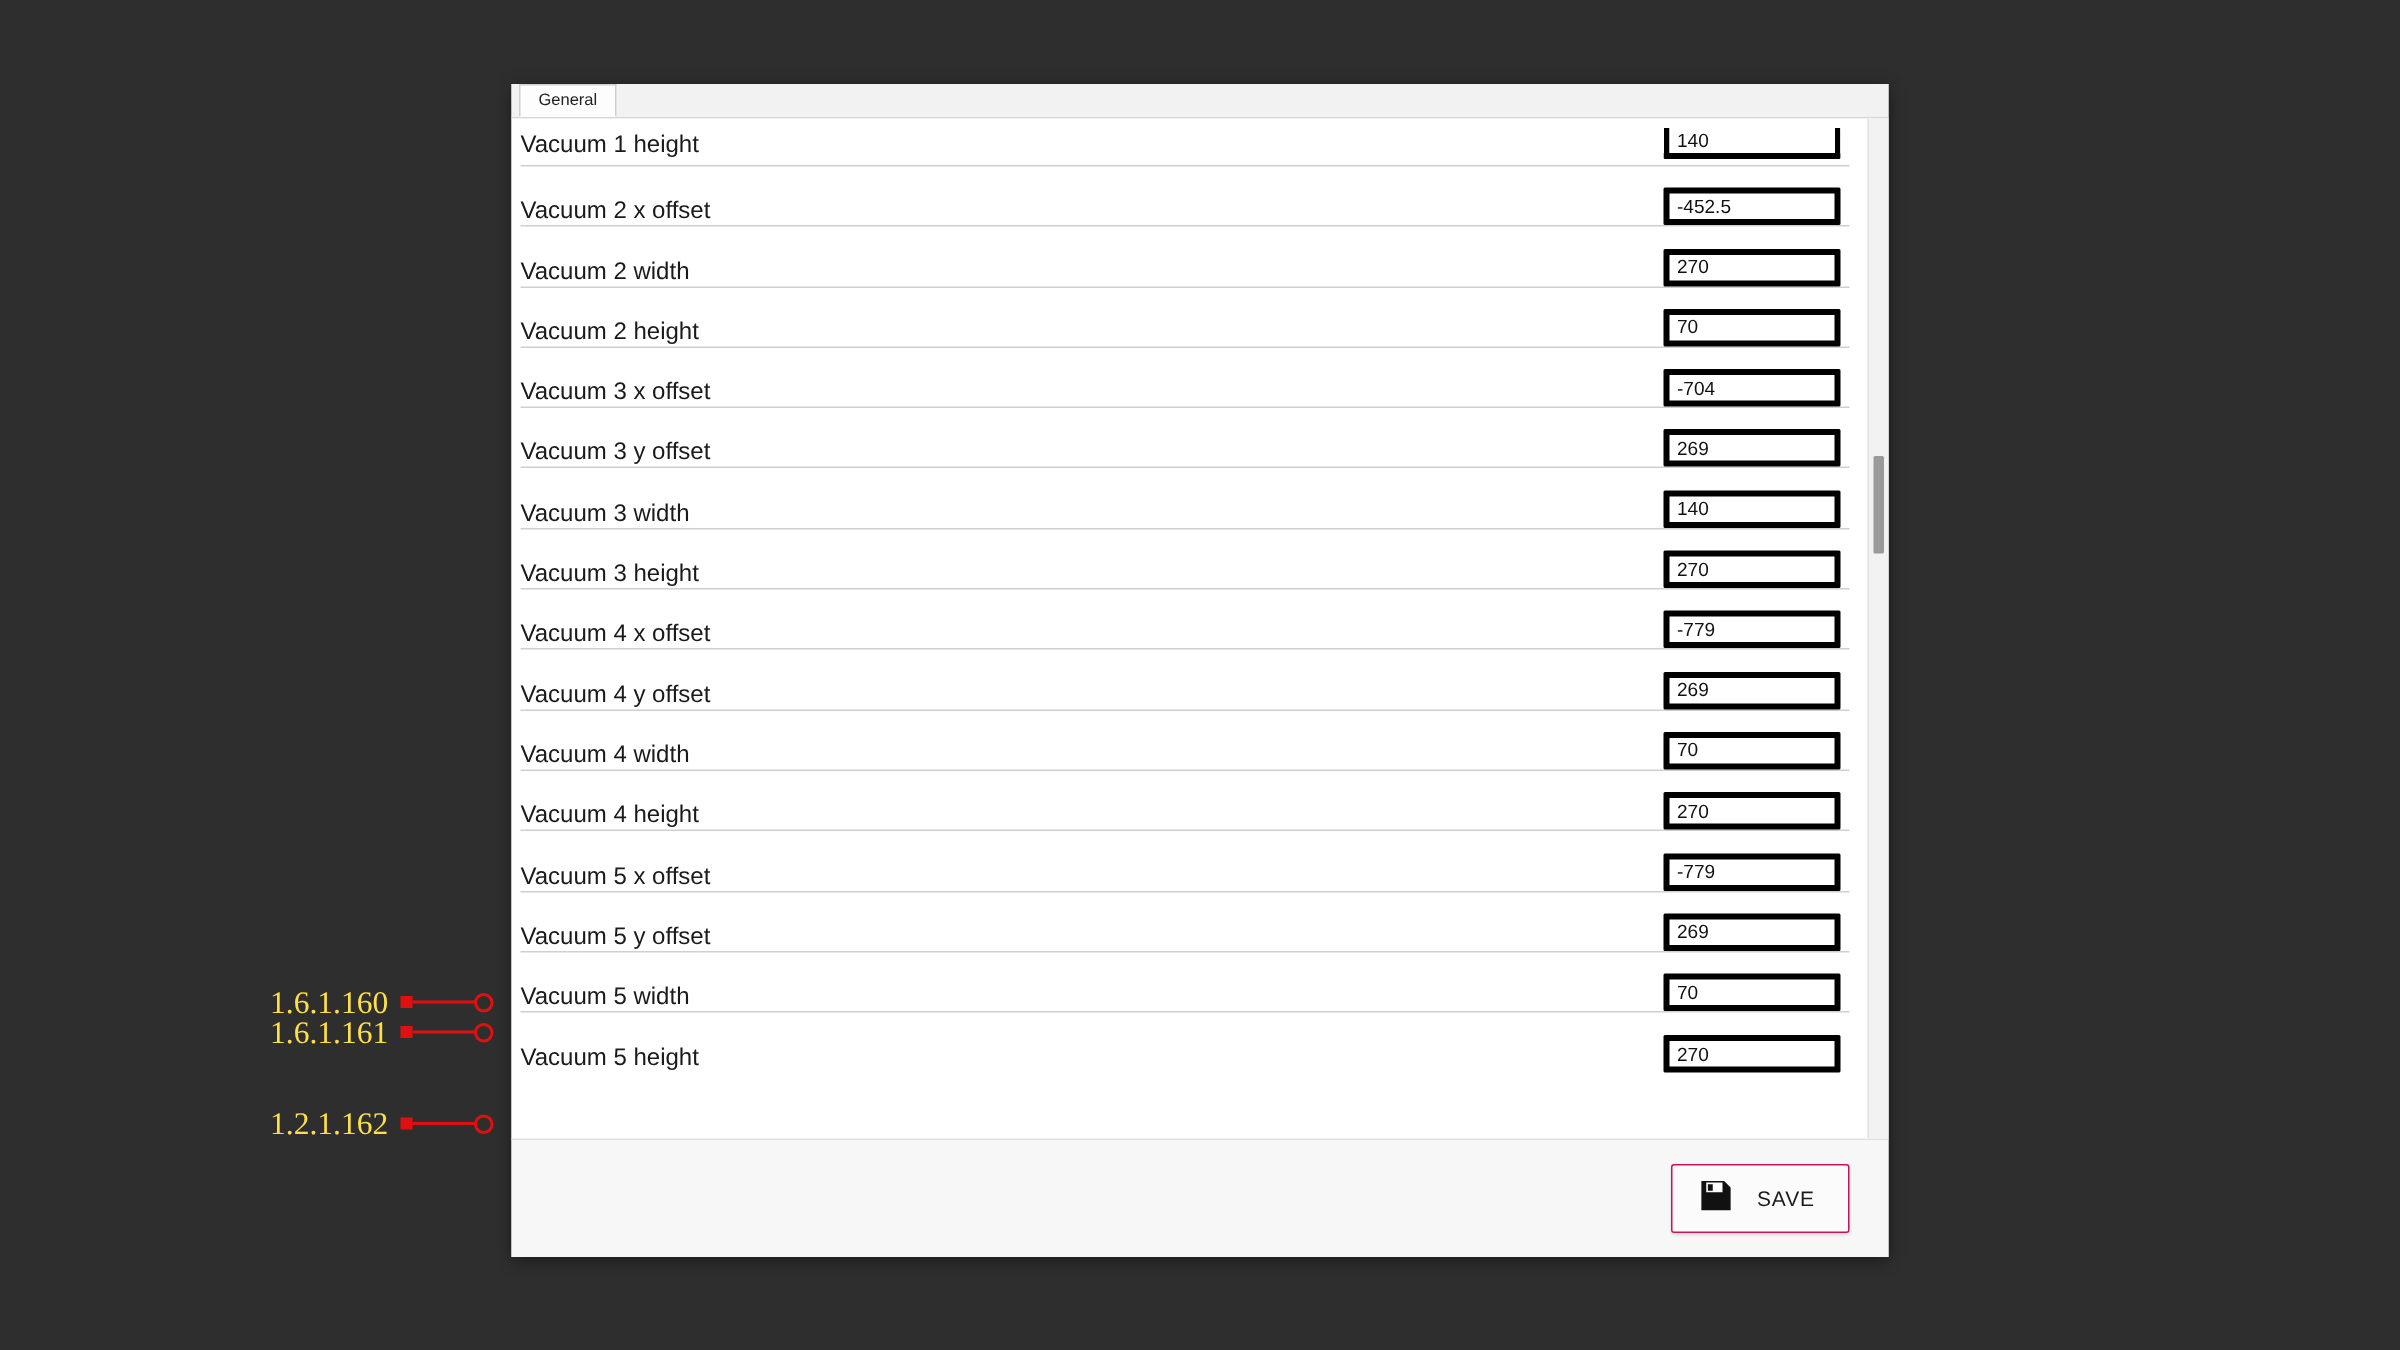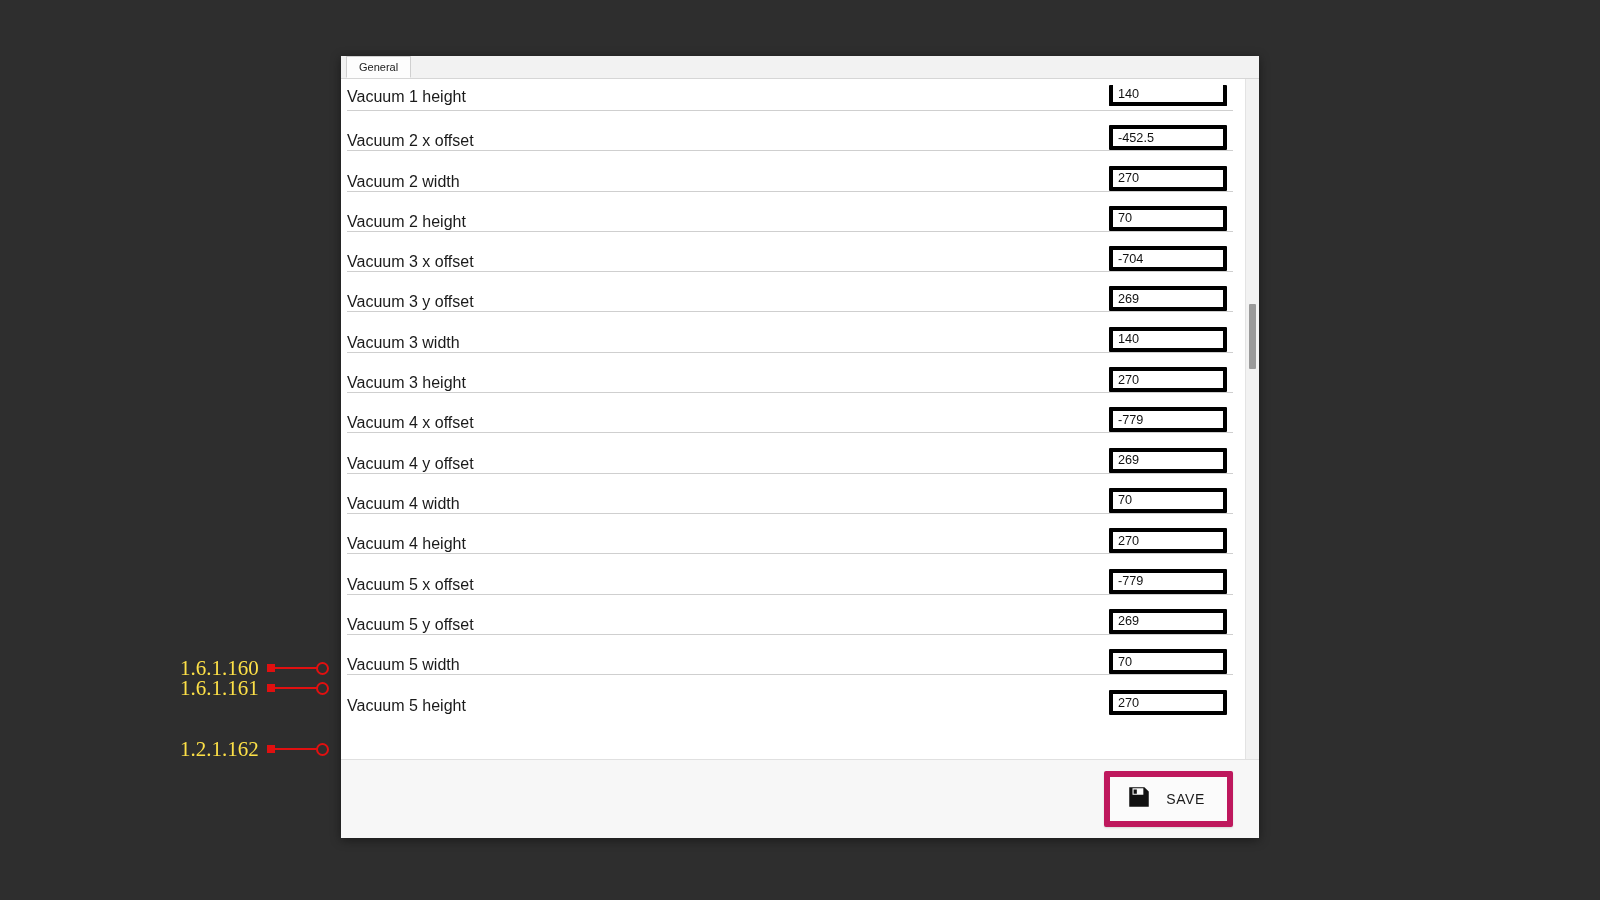--- a/index.html
+++ b/index.html
@@ -151,21 +151,21 @@
     padding-right: 26px;
     box-sizing: border-box;
   }
   .save-button {
     display: flex;
     align-items: center;
     gap: 14px;
     height: 44px;
     padding: 0 22px 0 16px;
     background: #fbfbfb;
-    border: 6px solid #be185d;
+    border: 1px solid #be185d;
     border-radius: 2px;
     box-shadow: 0 1px 2px rgba(0,0,0,0.12);
     cursor: pointer;
   }
   .save-label {
     font-size: 14px;
     letter-spacing: 0.6px;
     color: #1b1b1b;
   }
 

